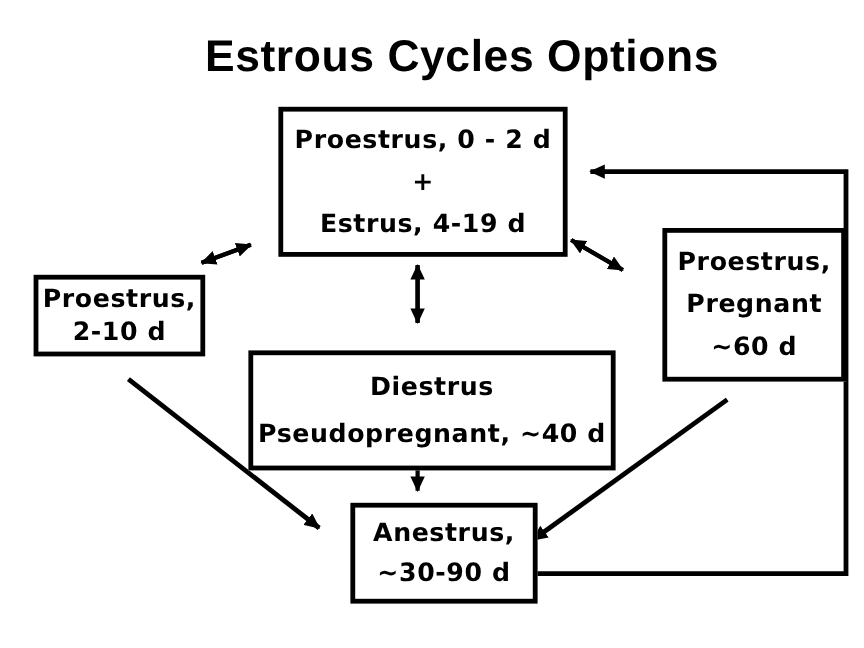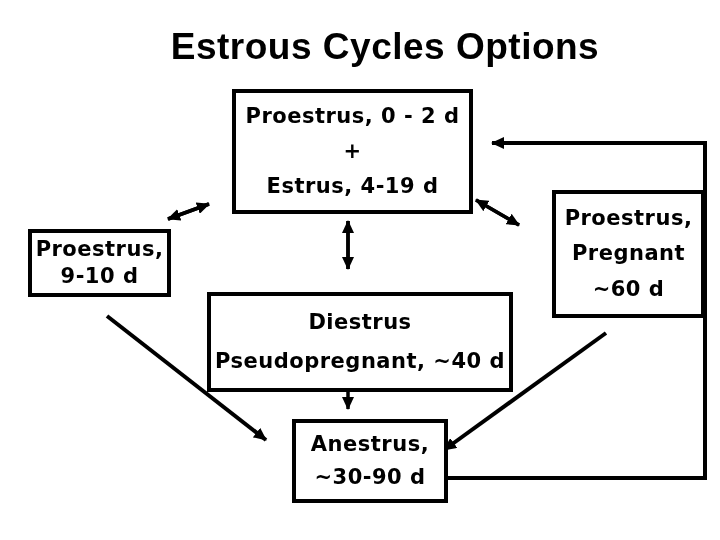--- a/index.html
+++ b/index.html
@@ -108,21 +108,21 @@
   </svg>
 
   <div class="dbox" id="box-cycle">
     <div>Proestrus, 0 - 2 d</div>
     <div>+</div>
     <div>Estrus, 4-19 d</div>
   </div>
 
   <div class="dbox" id="box-proestrus">
     <div>Proestrus,</div>
-    <div>9-10 d</div>
+    <div>2-10 d</div>
   </div>
 
   <div class="dbox" id="box-pregnant">
     <div>Proestrus,</div>
     <div>Pregnant</div>
     <div>~60 d</div>
   </div>
 
   <div class="dbox" id="box-pseudo">
     <div>Diestrus</div>

